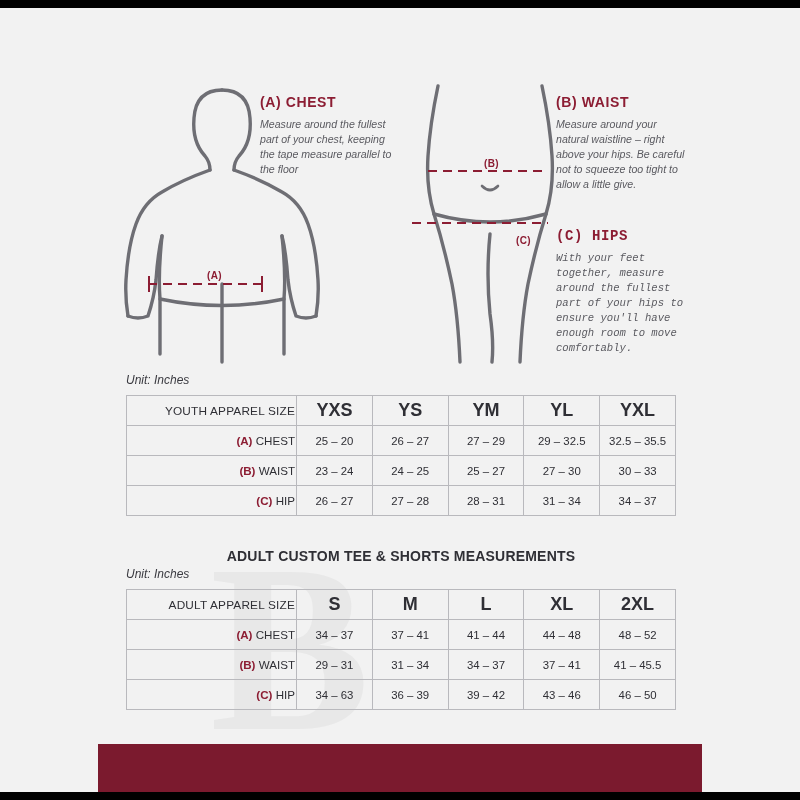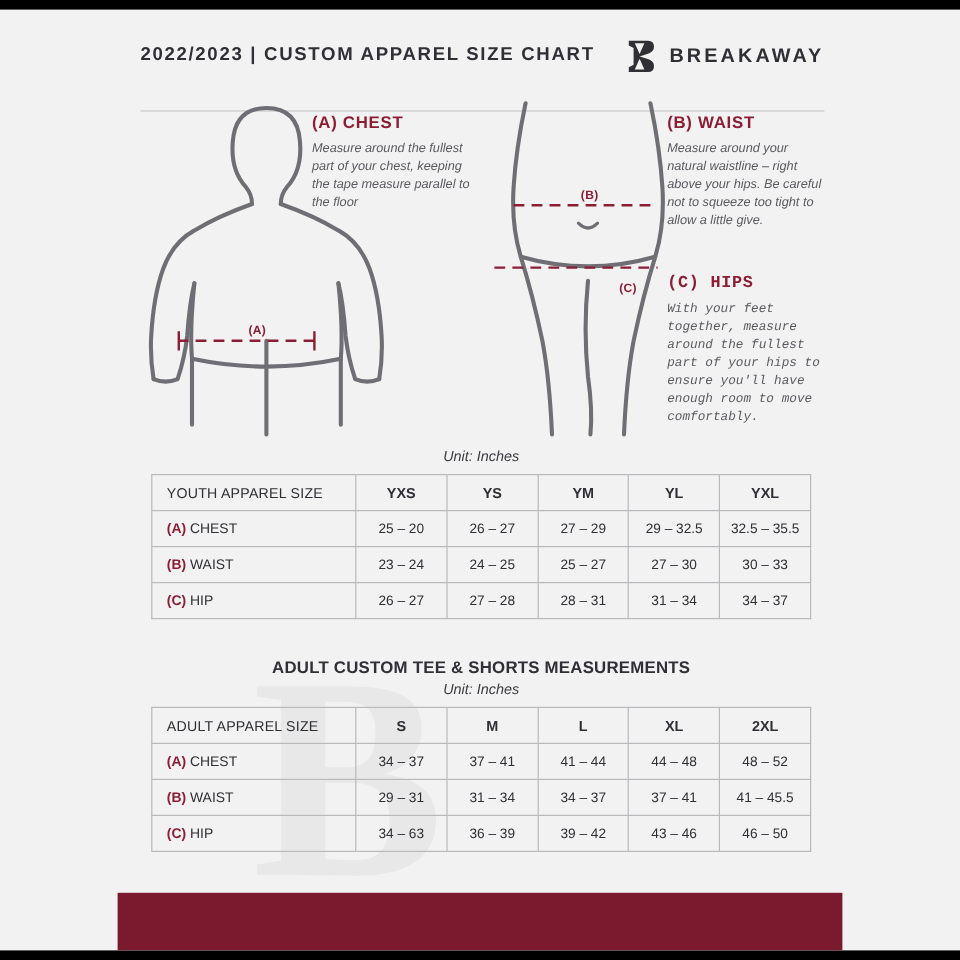--- a/index.html
+++ b/index.html
@@ -93,74 +93,60 @@
     letter-spacing: .3px;
   }
 
   
   .tbl-wrap { position: absolute; left: 126px; width: 550px; }
   .tbl-title {
     text-align: center; font-size: 14px; font-weight: bold;
     color: #2f2f35; letter-spacing: .2px;
   }
   .tbl-sub {
-    text-align: center; font-size: 12px; font-style: italic;
+    font-size: 12px; font-style: italic;
     color: #3a3a40; margin-top: 3px; margin-bottom: 8px;
   }
   table {
     width: 550px; border-collapse: collapse;
     table-layout: fixed;
   }
   table td, table th {
     border: 1px solid #b9b9bd;
     height: 30px;
     font-size: 11.6px;
     color: #2f2f35;
     text-align: center;
     font-weight: normal;
   }
   table .rowhead {
-    text-align: left;
+    text-align: right;
     padding-left: 12px;
     width: 170px;
   }
-  table thead td, table thead th { font-weight: bold; font-size: 12px; }
+  table thead td, table thead th { font-weight: bold; font-size: 18px; }
   table thead .rowhead { font-weight: normal; font-size: 11.8px; letter-spacing: .2px; }
   .tag { color: #8c1d33; font-weight: bold; }
   .cellv { font-size: 11.4px; }
 
   .footerbar {
     position: absolute;
     left: 98px; bottom: 0px;
     width: 604px; height: 48px;
     background: #7b1a2e;
   }
 </style>
 </head>
 <body>
 
 <div id="page">
   <div class="sheet">
 
     <div class="watermark">B</div>
 
-    <div class="header">
-      <div class="header-title">2022/2023  |  CUSTOM APPAREL SIZE CHART</div>
-      <div class="brand">
-        <span class="brand-mark">
-          <svg width="26" height="30" viewBox="0 0 26 30">
-            <path d="M4 2 L20 2 Q25 2 25 7 Q25 11 20.5 12.6 L13 15 L20.5 17.4 Q25 19 25 23 Q25 28 20 28 L4 28 L4 24 L8 22 L8 8 L4 6 Z" fill="#2f2f35"></path>
-            <path d="M9 4 L17 4 L13 13 Z" fill="#f2f2f2"></path>
-            <path d="M9 26 L17 26 L13 17 Z" fill="#f2f2f2"></path>
-          </svg>
-        </span>
-        <span class="brand-name">BREAKAWAY</span>
-      </div>
-      <div class="rule"></div>
-    </div>
 
     <div class="figures">
 
       <svg width="260" height="285" viewBox="0 0 260 285" style="position:absolute;left:110px;top:6px;">
         <g fill="none" stroke="#6e6e74" stroke-width="3.4" stroke-linecap="round" stroke-linejoin="round">
           <path d="M112 6 Q86 6 84 34 Q82 58 95 72 Q100 78 100 86"></path>
           <path d="M112 6 Q138 6 140 34 Q142 58 129 72 Q124 78 124 86"></path>
           <path d="M100 86 Q72 96 52 108 Q34 118 26 140 Q18 162 16 196 Q15 214 18 232"></path>
           <path d="M124 86 Q152 96 172 108 Q190 118 198 140 Q206 162 208 196 Q209 214 206 232"></path>
           <path d="M18 232 Q28 236 38 232 Q44 214 46 196 Q48 168 52 152"></path>

